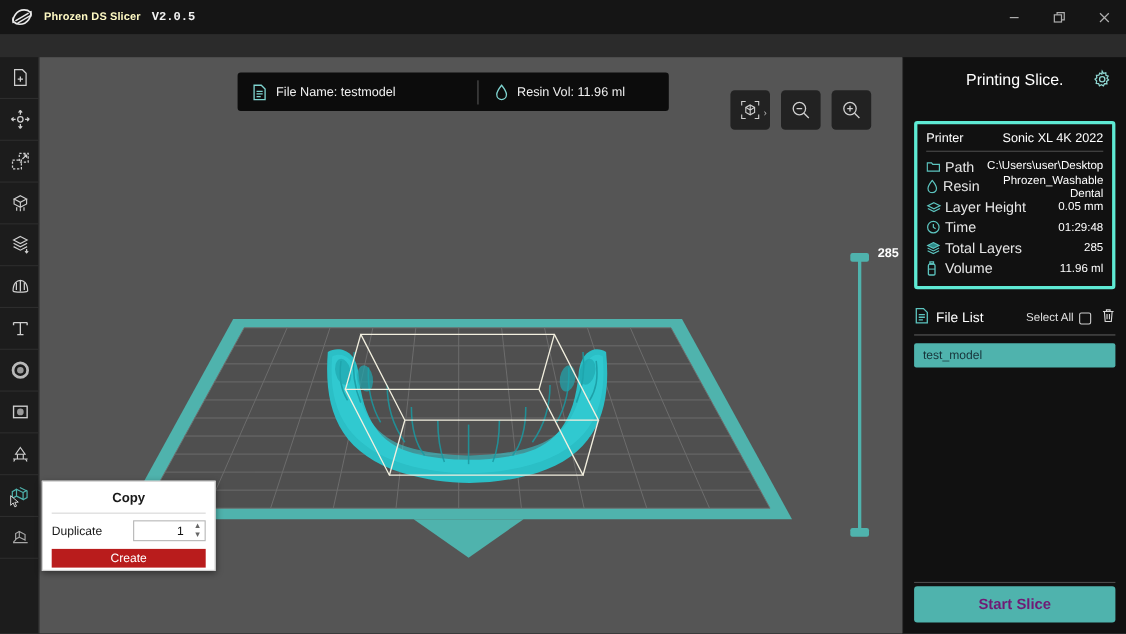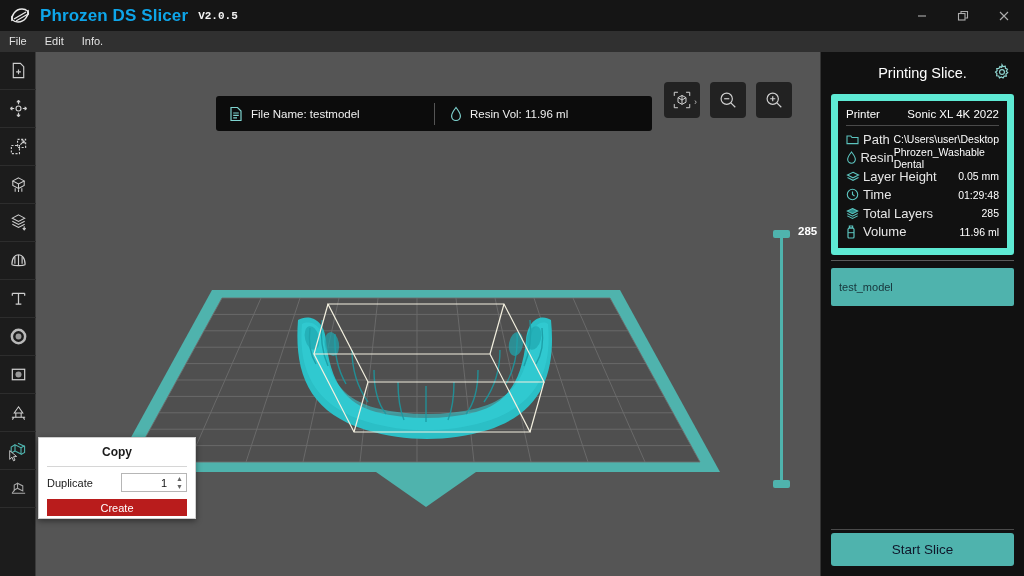--- a/index.html
+++ b/index.html
@@ -11,21 +11,21 @@
     color: #e8e8e8;
   }
   #app { position: relative; width: 1024px; height: 576px; }
 
   
   .titlebar {
     position: absolute; left: 0; top: 0; width: 1024px; height: 31px;
     background: #151515; display: flex; align-items: center;
   }
   .logo { width: 26px; height: 22px; margin-left: 7px; display: flex; align-items: center; justify-content: center; }
-  .app-title { font-size: 17px; font-weight: bold; color: #0ea5e9; margin-left: 7px; letter-spacing: .1px; }
+  .app-title { font-size: 10px; font-weight: bold; color: #fef9c3; margin-left: 7px; letter-spacing: .1px; }
   .app-ver { font-size: 11px; font-weight: bold; color: #f2f2f2; margin-left: 10px; font-family: Liberation Mono, monospace; }
   .wbtns { position: absolute; right: 0; top: 0; height: 31px; display: flex; }
   .wbtn { width: 41px; height: 31px; display: flex; align-items: center; justify-content: center; }
   .wbtn svg { opacity: .78; }
 
   
   .menubar {
     position: absolute; left: 0; top: 31px; width: 1024px; height: 21px;
     background: #303030; display: flex; align-items: center;
   }
@@ -46,21 +46,21 @@
 
   
   .viewport {
     position: absolute; left: 36px; top: 52px; width: 784px; height: 524px;
     background: #555555; overflow: hidden;
   }
   .plate-wrap { position: absolute; left: 0; top: 0; width: 784px; height: 524px; }
 
   
   .infobar {
-    position: absolute; left: 180px; top: 44px; width: 436px; height: 35px;
+    position: absolute; left: 180px; top: 14px; width: 392px; height: 35px;
     background: #0c0c0c; border-radius: 3px; display: flex; align-items: center;
   }
   .ib-seg { display: flex; align-items: center; height: 35px; }
   .ib-seg.first { padding-left: 13px; width: 218px; }
   .ib-div { width: 1px; height: 22px; background: #555; }
   .ib-seg.second { padding-left: 15px; }
   .ib-txt { font-size: 11.5px; color: #f0f0f0; margin-left: 8px; }
 
   
   .viewbtns { position: absolute; right: 28px; top: 30px; display: flex; gap: 10px; }
@@ -99,49 +99,49 @@
 
   
   .rpanel {
     position: absolute; left: 820px; top: 52px; width: 204px; height: 524px;
     background: #111111; border-left: 1px solid #343434;
   }
   .rp-head { height: 42px; display: flex; align-items: center; justify-content: center; position: relative; }
   .rp-title { font-size: 14.5px; color: #ffffff; }
   .rp-gear { position: absolute; right: 13px; top: 11px; }
 
-  .infocard { margin: 0 10px; border: 7px solid #5eead4; border-radius: 3px; padding: 6px 8px 7px 8px; }
+  .infocard { margin: 16px 10px; border: 3px solid #5eead4; border-radius: 3px; padding: 6px 8px 7px 8px; text-align: right; }
   .printer-row { display: flex; align-items: baseline; padding: 1px 0 5px 0; }
   .printer-k { font-size: 11.5px; color: #ffffff; }
   .printer-v { font-size: 11.5px; color: #ffffff; margin-left: auto; }
   .card-rule { height: 1px; background: #4a4a4a; margin-bottom: 4px; }
   .inforow { display: flex; align-items: center; height: 18.5px; }
   .ir-ico { width: 17px; display: flex; align-items: center; justify-content: flex-start; }
   .ir-k { font-size: 13px; color: #e6e6e6; }
   .ir-v { font-size: 10.5px; color: #ffffff; margin-left: auto; }
 
   .fl-head { display: flex; align-items: center; margin: 11px 10px 0 10px; height: 20px; }
   .fl-title { font-size: 12.5px; color: #ffffff; margin-left: 6px; }
   .fl-selall { font-size: 10.5px; color: #e0e0e0; margin-left: auto; }
   .fl-check { width: 11px; height: 11px; border: 1.3px solid #cfcfcf; border-radius: 2px; margin-left: 5px; }
   .fl-trash { margin-left: 9px; }
   .fl-rule { height: 1px; background: #5a5a5a; margin: 5px 10px 0 10px; }
   .fl-item {
-    margin: 7px 10px 0 10px; height: 38px; background: #4fb3ad; border-radius: 2px;
+    margin: 7px 10px 0 10px; height: 22px; background: #4fb3ad; border-radius: 2px;
     display: flex; align-items: center; padding-left: 8px;
   }
   .fl-item-txt { font-size: 11px; color: #17343a; }
 
   .rp-footrule { position: absolute; left: 10px; right: 10px; bottom: 46px; height: 1px; background: #4a4a4a; }
   .slicebtn {
     position: absolute; left: 10px; right: 10px; bottom: 10px; height: 33px;
     background: #4fb3ad; border-radius: 3px;
     display: flex; align-items: center; justify-content: center;
   }
-  .slicebtn-txt { font-size: 13.5px; font-weight: normal; color: #0f172a; }
+  .slicebtn-txt { font-size: 13.5px; font-weight: bold; color: #701a75; }
 </style>
 </head>
 <body>
 
 <div id="app">
 
   <div class="titlebar">
     <div class="logo">
       <svg width="20" height="17" viewBox="0 0 20 17">
         <path d="M2 14 C1 9, 5 2, 12 2 C17 2, 19 5, 18 8" fill="none" stroke="#e9e9e9" stroke-width="1.5"></path>
@@ -165,25 +165,20 @@
         </svg>
       </div>
       <div class="wbtn">
         <svg width="12" height="12" viewBox="0 0 12 12">
           <path d="M2 2 L10 10 M10 2 L2 10" stroke="#d8d8d8" stroke-width="1.1"></path>
         </svg>
       </div>
     </div>
   </div>
 
-  <div class="menubar">
-    <div class="menuitem">File</div>
-    <div class="menuitem">Edit</div>
-    <div class="menuitem">Info.</div>
-  </div>
 
   <div class="ltool">
 
     <div class="tbtn">
       <svg width="19" height="19" viewBox="0 0 20 20" fill="none" stroke="#cfcfcf" stroke-width="1.2">
         <path d="M4.5 2.5 H12 L15.5 6 V17.5 H4.5 Z"></path>
         <path d="M10 9 V14 M7.5 11.5 H12.5"></path>
       </svg>
     </div>
 
@@ -505,20 +500,39 @@
             <path d="M3.4 1 H6.6 V3 H3.4 Z"></path>
             <path d="M2 4.6 C2 3.6 3 3 3 3 H7 C7 3 8 3.6 8 4.6 V12 C8 12.7 7.5 13 7 13 H3 C2.5 13 2 12.7 2 12 Z"></path>
             <path d="M2 7.6 H8" opacity="0.8"></path>
           </svg>
         </span>
         <span class="ir-k">Volume</span>
         <span class="ir-v">11.96 ml</span>
       </div>
     </div>
 
+    <div class="fl-head">
+      <span>
+        <svg width="14" height="16" viewBox="0 0 14 16" fill="none" stroke="#5cc4bf" stroke-width="1.2">
+          <path d="M2 1.5 H8.5 L12 5 V14.5 H2 Z"></path>
+          <path d="M4.2 7 H9.8 M4.2 9.4 H9.8 M4.2 11.8 H8"></path>
+        </svg>
+      </span>
+      <span class="fl-title">File List</span>
+      <span class="fl-selall">Select All</span>
+      <span class="fl-check"></span>
+      <span class="fl-trash">
+        <svg width="13" height="14" viewBox="0 0 14 15" fill="none" stroke="#d8d8d8" stroke-width="1.1">
+          <path d="M1.8 3.4 H12.2"></path>
+          <path d="M5.2 3.4 V1.8 H8.8 V3.4"></path>
+          <path d="M3.2 3.4 L4 13.2 H10 L10.8 3.4"></path>
+          <path d="M5.8 5.8 V11 M8.2 5.8 V11"></path>
+        </svg>
+      </span>
+    </div>
     <div class="fl-rule"></div>
 
     <div class="fl-item">
       <span class="fl-item-txt">test_model</span>
     </div>
 
     <div class="rp-footrule"></div>
     <div class="slicebtn">
       <span class="slicebtn-txt">Start Slice</span>
     </div>

